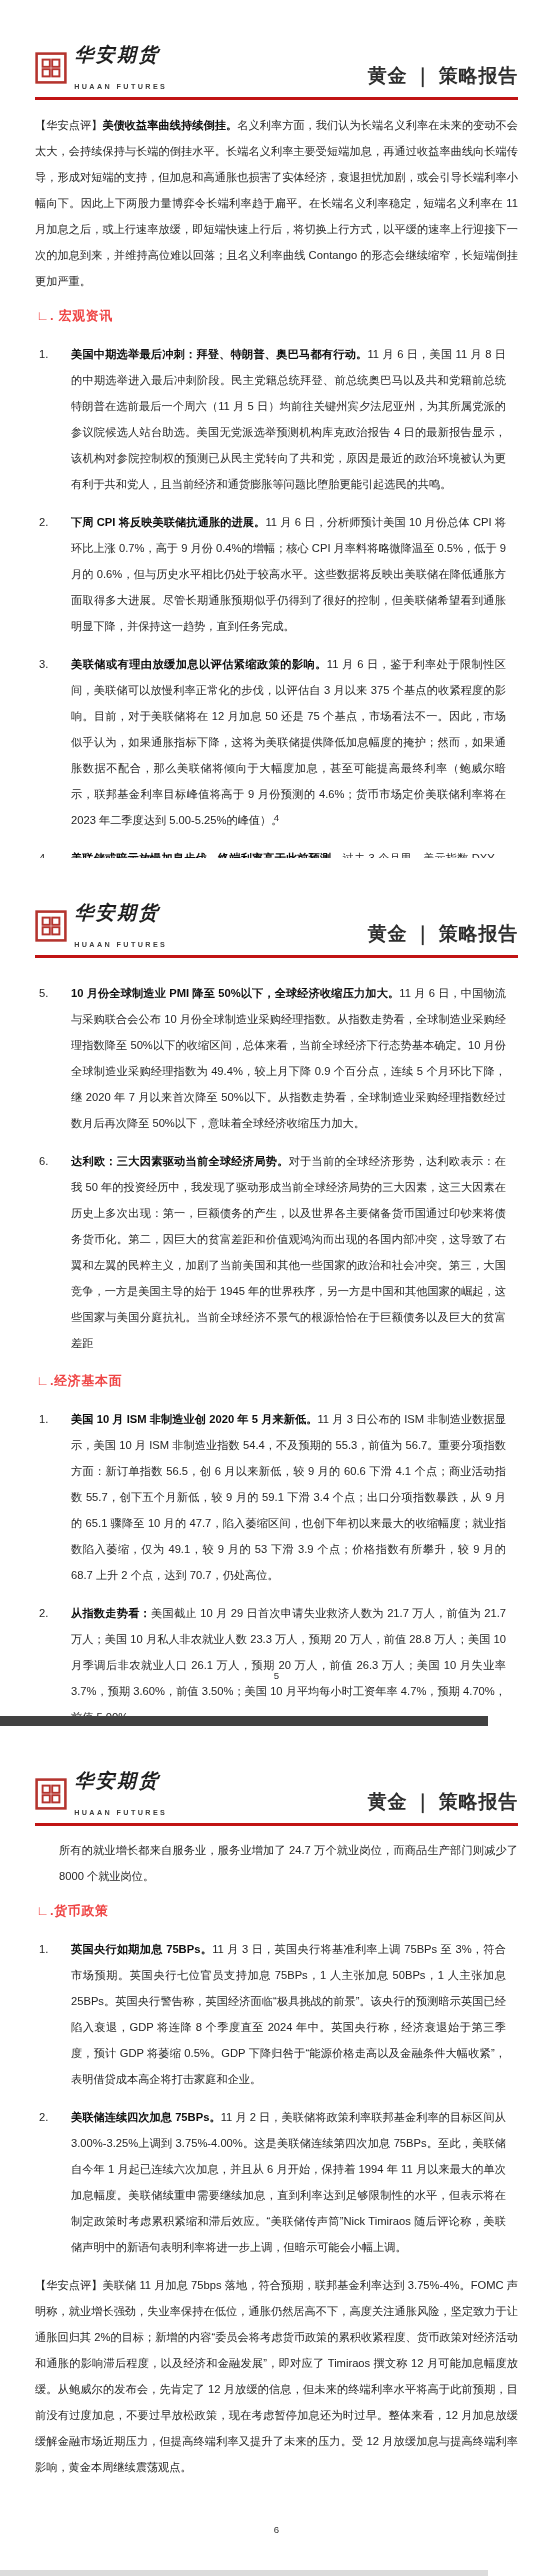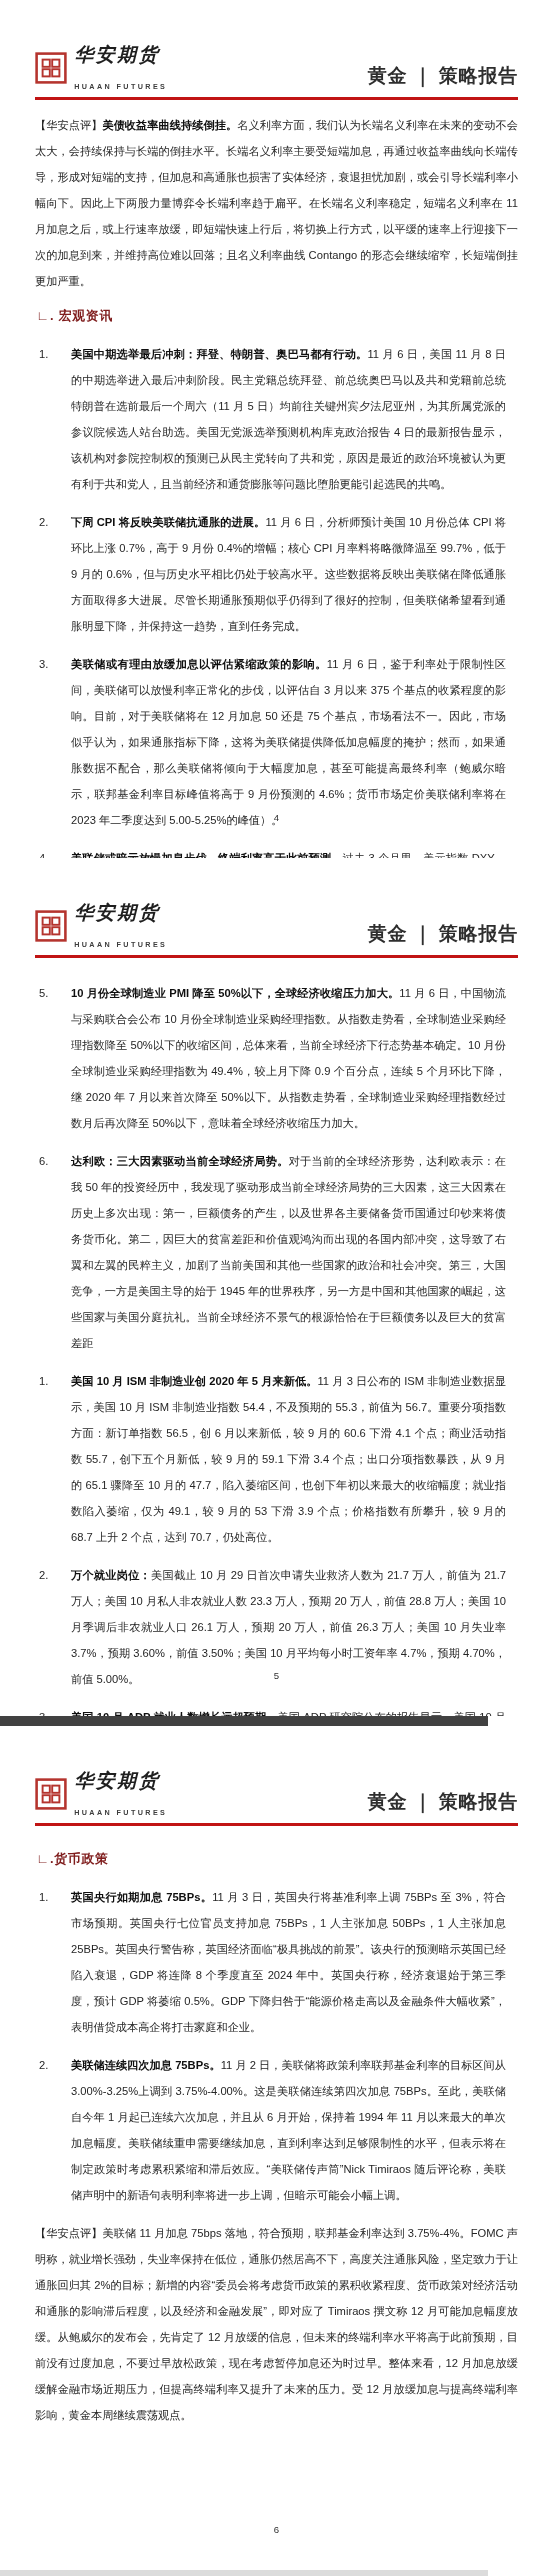--- a/index.html
+++ b/index.html
@@ -49,21 +49,21 @@
     text-align:justify;
   }
   .comment{margin-top:1.6px;}
   .cont{padding-left:24px;}
   .item{position:relative;padding-left:24px;}
   .item-num{position:absolute;left:4px;top:0;}
   .item-text{margin:12px;display:block;}
   .lead{font-weight:bold;color:#0f0f0f;}
   .c-prefix{color:#262626;}
   .sec-heading{
-    font-size:12.8px;font-weight:bold;color:#7f1d1d;
+    font-size:12.8px;font-weight:bold;color:#ef4444;
     margin:9.6px 0 7.2px 1.6px;letter-spacing:0.8px;
   }
   .page-num{
     position:absolute;left:0;right:0;bottom:35px;
     text-align:center;font-size:9.6px;color:#303030;
   }
   .page-gap{height:10.4px;background:#414141;}
   .bottom-strip{height:5.6px;background:#dcdcdc;}
 </style>
 </head>
@@ -92,21 +92,21 @@
       <div class="red-rule"></div>
       <div class="page-body">
         <p class="block comment"><span class="c-prefix">【华安点评】</span><strong class="lead">美债收益率曲线持续倒挂。</strong><span class="body-text">名义利率方面，我们认为长端名义利率在未来的变动不会太大，会持续保持与长端的倒挂水平。长端名义利率主要受短端加息，再通过收益率曲线向长端传导，形成对短端的支持，但加息和高通胀也损害了实体经济，衰退担忧加剧，或会引导长端利率小幅向下。因此上下两股力量博弈令长端利率趋于扁平。在长端名义利率稳定，短端名义利率在 11 月加息之后，或上行速率放缓，即短端快速上行后，将切换上行方式，以平缓的速率上行迎接下一次的加息到来，并维持高位难以回落；且名义利率曲线 Contango 的形态会继续缩窄，长短端倒挂更加严重。</span></p>
         <h2 class="sec-heading block">∟. 宏观资讯</h2>
         <div class="block item">
           <span class="item-num">1.</span>
           <p class="item-text"><strong class="lead">美国中期选举最后冲刺：拜登、特朗普、奥巴马都有行动。</strong><span class="body-text">11 月 6 日，美国 11 月 8 日的中期选举进入最后冲刺阶段。民主党籍总统拜登、前总统奥巴马以及共和党籍前总统特朗普在选前最后一个周六（11 月 5 日）均前往关键州宾夕法尼亚州，为其所属党派的参议院候选人站台助选。美国无党派选举预测机构库克政治报告 4 日的最新报告显示，该机构对参院控制权的预测已从民主党转向了共和党，原因是最近的政治环境被认为更有利于共和党人，且当前经济和通货膨胀等问题比堕胎更能引起选民的共鸣。</span></p>
         </div>
         <div class="block item">
           <span class="item-num">2.</span>
-          <p class="item-text"><strong class="lead">下周 CPI 将反映美联储抗通胀的进展。</strong><span class="body-text">11 月 6 日，分析师预计美国 10 月份总体 CPI 将环比上涨 0.7%，高于 9 月份 0.4%的增幅；核心 CPI 月率料将略微降温至 99.7%，低于 9 月的 0.6%，但与历史水平相比仍处于较高水平。这些数据将反映出美联储在降低通胀方面取得多大进展。尽管长期通胀预期似乎仍得到了很好的控制，但美联储希望看到通胀明显下降，并保持这一趋势，直到任务完成。</span></p>
+          <p class="item-text"><strong class="lead">下周 CPI 将反映美联储抗通胀的进展。</strong><span class="body-text">11 月 6 日，分析师预计美国 10 月份总体 CPI 将环比上涨 0.7%，高于 9 月份 0.4%的增幅；核心 CPI 月率料将略微降温至 0.5%，低于 9 月的 0.6%，但与历史水平相比仍处于较高水平。这些数据将反映出美联储在降低通胀方面取得多大进展。尽管长期通胀预期似乎仍得到了很好的控制，但美联储希望看到通胀明显下降，并保持这一趋势，直到任务完成。</span></p>
         </div>
         <div class="block item">
           <span class="item-num">3.</span>
           <p class="item-text"><strong class="lead">美联储或有理由放缓加息以评估紧缩政策的影响。</strong><span class="body-text">11 月 6 日，鉴于利率处于限制性区间，美联储可以放慢利率正常化的步伐，以评估自 3 月以来 375 个基点的收紧程度的影响。目前，对于美联储将在 12 月加息 50 还是 75 个基点，市场看法不一。因此，市场似乎认为，如果通胀指标下降，这将为美联储提供降低加息幅度的掩护；然而，如果通胀数据不配合，那么美联储将倾向于大幅度加息，甚至可能提高最终利率（鲍威尔暗示，联邦基金利率目标峰值将高于 9 月份预测的 4.6%；货币市场定价美联储利率将在 2023 年二季度达到 5.00-5.25%的峰值）。</span></p>
         </div>
         <div class="block item">
           <span class="item-num">4.</span>
           <p class="item-text"><strong class="lead">美联储或暗示放慢加息步伐，终端利率高于此前预测。</strong><span class="body-text">过去 3 个月里，美元指数 DXY、美国国债收益率曲线的形状和美联储加息的可能性之间一直存在密切联系。尽管上周末息差有所回落，但欧洲美元息差和联邦基金利率期货仍显示，美联储 11 月会议将加息 75 个基点。然而，关于 12 月加息 50 个基点还是 75 个基点的问题仍然存在。如果终点比过程更重要，美联储可</span></p>
         </div>
       </div>
@@ -134,27 +134,28 @@
       <div class="red-rule"></div>
       <div class="page-body">
         <div class="block item">
           <span class="item-num">5.</span>
           <p class="item-text"><strong class="lead">10 月份全球制造业 PMI 降至 50%以下，全球经济收缩压力加大。</strong><span class="body-text">11 月 6 日，中国物流与采购联合会公布 10 月份全球制造业采购经理指数。从指数走势看，全球制造业采购经理指数降至 50%以下的收缩区间，总体来看，当前全球经济下行态势基本确定。10 月份全球制造业采购经理指数为 49.4%，较上月下降 0.9 个百分点，连续 5 个月环比下降，继 2020 年 7 月以来首次降至 50%以下。从指数走势看，全球制造业采购经理指数经过数月后再次降至 50%以下，意味着全球经济收缩压力加大。</span></p>
         </div>
         <div class="block item">
           <span class="item-num">6.</span>
           <p class="item-text"><strong class="lead">达利欧：三大因素驱动当前全球经济局势。</strong><span class="body-text">对于当前的全球经济形势，达利欧表示：在我 50 年的投资经历中，我发现了驱动形成当前全球经济局势的三大因素，这三大因素在历史上多次出现：第一，巨额债务的产生，以及世界各主要储备货币国通过印钞来将债务货币化。第二，因巨大的贫富差距和价值观鸿沟而出现的各国内部冲突，这导致了右翼和左翼的民粹主义，加剧了当前美国和其他一些国家的政治和社会冲突。第三，大国竞争，一方是美国主导的始于 1945 年的世界秩序，另一方是中国和其他国家的崛起，这些国家与美国分庭抗礼。当前全球经济不景气的根源恰恰在于巨额债务以及巨大的贫富差距</span></p>
         </div>
+        <h2 class="sec-heading block">∟.经济基本面</h2>
         <div class="block item">
           <span class="item-num">1.</span>
           <p class="item-text"><strong class="lead">美国 10 月 ISM 非制造业创 2020 年 5 月来新低。</strong><span class="body-text">11 月 3 日公布的 ISM 非制造业数据显示，美国 10 月 ISM 非制造业指数 54.4，不及预期的 55.3，前值为 56.7。重要分项指数方面：新订单指数 56.5，创 6 月以来新低，较 9 月的 60.6 下滑 4.1 个点；商业活动指数 55.7，创下五个月新低，较 9 月的 59.1 下滑 3.4 个点；出口分项指数暴跌，从 9 月的 65.1 骤降至 10 月的 47.7，陷入萎缩区间，也创下年初以来最大的收缩幅度；就业指数陷入萎缩，仅为 49.1，较 9 月的 53 下滑 3.9 个点；价格指数有所攀升，较 9 月的 68.7 上升 2 个点，达到 70.7，仍处高位。</span></p>
         </div>
         <div class="block item">
           <span class="item-num">2.</span>
-          <p class="item-text"><strong class="lead">万个就业岗位：</strong><span class="body-text">美国截止 10 月 29 日首次申请失业救济人数为 21.7 万人，前值为 21.7 万人；美国 10 月私人非农就业人数 23.3 万人，预期 20 万人，前值 28.8 万人；美国 10 月季调后非农就业人口 26.1 万人，预期 20 万人，前值 26.3 万人；美国 10 月失业率 3.7%，预期 3.60%，前值 3.50%；美国 10 月平均每小时工资年率 4.7%，预期 4.70%，前值 5.00%。</span></p>
+          <p class="item-text"><strong class="lead">从指数走势看：</strong><span class="body-text">美国截止 10 月 29 日首次申请失业救济人数为 21.7 万人，前值为 21.7 万人；美国 10 月私人非农就业人数 23.3 万人，预期 20 万人，前值 28.8 万人；美国 10 月季调后非农就业人口 26.1 万人，预期 20 万人，前值 26.3 万人；美国 10 月失业率 3.7%，预期 3.60%，前值 3.50%；美国 10 月平均每小时工资年率 4.7%，预期 4.70%，前值 5.00%。</span></p>
         </div>
         <div class="block item">
           <span class="item-num">3.</span>
           <p class="item-text"><strong class="lead">美国 10 月 ADP 就业人数增长远超预期。</strong><span class="body-text">美国 ADP 研究院公布的报告显示，美国 10 月 ADP 就业人数增加 23.9 万人，超出预期的 18.5 万人以及前值 20.8 万人（修正后 19.2 万人）。同时，报告显示，10 月工人年薪同比增长了 7.7%，较上月薪资增速 7.8%小幅回落。从分项数据看，</span></p>
         </div>
       </div>
       <div class="page-num">5</div>
     </section>
     <div class="page-gap"></div>
     <section class="page page-2">
@@ -171,20 +172,21 @@
           </div>
           <div class="logo-text">
             <div class="logo-cn">华安期货</div>
             <div class="logo-en">HUAAN FUTURES</div>
           </div>
         </div>
         <div class="header-title">黄金 ｜ 策略报告</div>
       </header>
       <div class="red-rule"></div>
       <div class="page-body">
+        <p class="block cont">所有的就业增长都来自服务业，服务业增加了 24.7 万个就业岗位，而商品生产部门则减少了 8000 个就业岗位。</p>
         <h2 class="sec-heading block">∟.货币政策</h2>
         <div class="block item">
           <span class="item-num">1.</span>
           <p class="item-text"><strong class="lead">英国央行如期加息 75BPs。</strong><span class="body-text">11 月 3 日，英国央行将基准利率上调 75BPs 至 3%，符合市场预期。英国央行七位官员支持加息 75BPs，1 人主张加息 50BPs，1 人主张加息 25BPs。英国央行警告称，英国经济面临“极具挑战的前景”。该央行的预测暗示英国已经陷入衰退，GDP 将连降 8 个季度直至 2024 年中。英国央行称，经济衰退始于第三季度，预计 GDP 将萎缩 0.5%。GDP 下降归咎于“能源价格走高以及金融条件大幅收紧”，表明借贷成本高企将打击家庭和企业。</span></p>
         </div>
         <div class="block item">
           <span class="item-num">2.</span>
           <p class="item-text"><strong class="lead">美联储连续四次加息 75BPs。</strong><span class="body-text">11 月 2 日，美联储将政策利率联邦基金利率的目标区间从 3.00%-3.25%上调到 3.75%-4.00%。这是美联储连续第四次加息 75BPs。至此，美联储自今年 1 月起已连续六次加息，并且从 6 月开始，保持着 1994 年 11 月以来最大的单次加息幅度。美联储续重申需要继续加息，直到利率达到足够限制性的水平，但表示将在制定政策时考虑累积紧缩和滞后效应。“美联储传声筒”Nick Timiraos 随后评论称，美联储声明中的新语句表明利率将进一步上调，但暗示可能会小幅上调。</span></p>
         </div>
         <p class="block comment"><span class="c-prefix">【华安点评】</span><span class="body-text">美联储 11 月加息 75bps 落地，符合预期，联邦基金利率达到 3.75%-4%。FOMC 声明称，就业增长强劲，失业率保持在低位，通胀仍然居高不下，高度关注通胀风险，坚定致力于让通胀回归其 2%的目标；新增的内容“委员会将考虑货币政策的累积收紧程度、货币政策对经济活动和通胀的影响滞后程度，以及经济和金融发展”，即对应了 Timiraos 撰文称 12 月可能加息幅度放缓。从鲍威尔的发布会，先肯定了 12 月放缓的信息，但未来的终端利率水平将高于此前预期，目前没有过度加息，不要过早放松政策，现在考虑暂停加息还为时过早。整体来看，12 月加息放缓缓解金融市场近期压力，但提高终端利率又提升了未来的压力。受 12 月放缓加息与提高终端利率影响，黄金本周继续震荡观点。</span></p>

